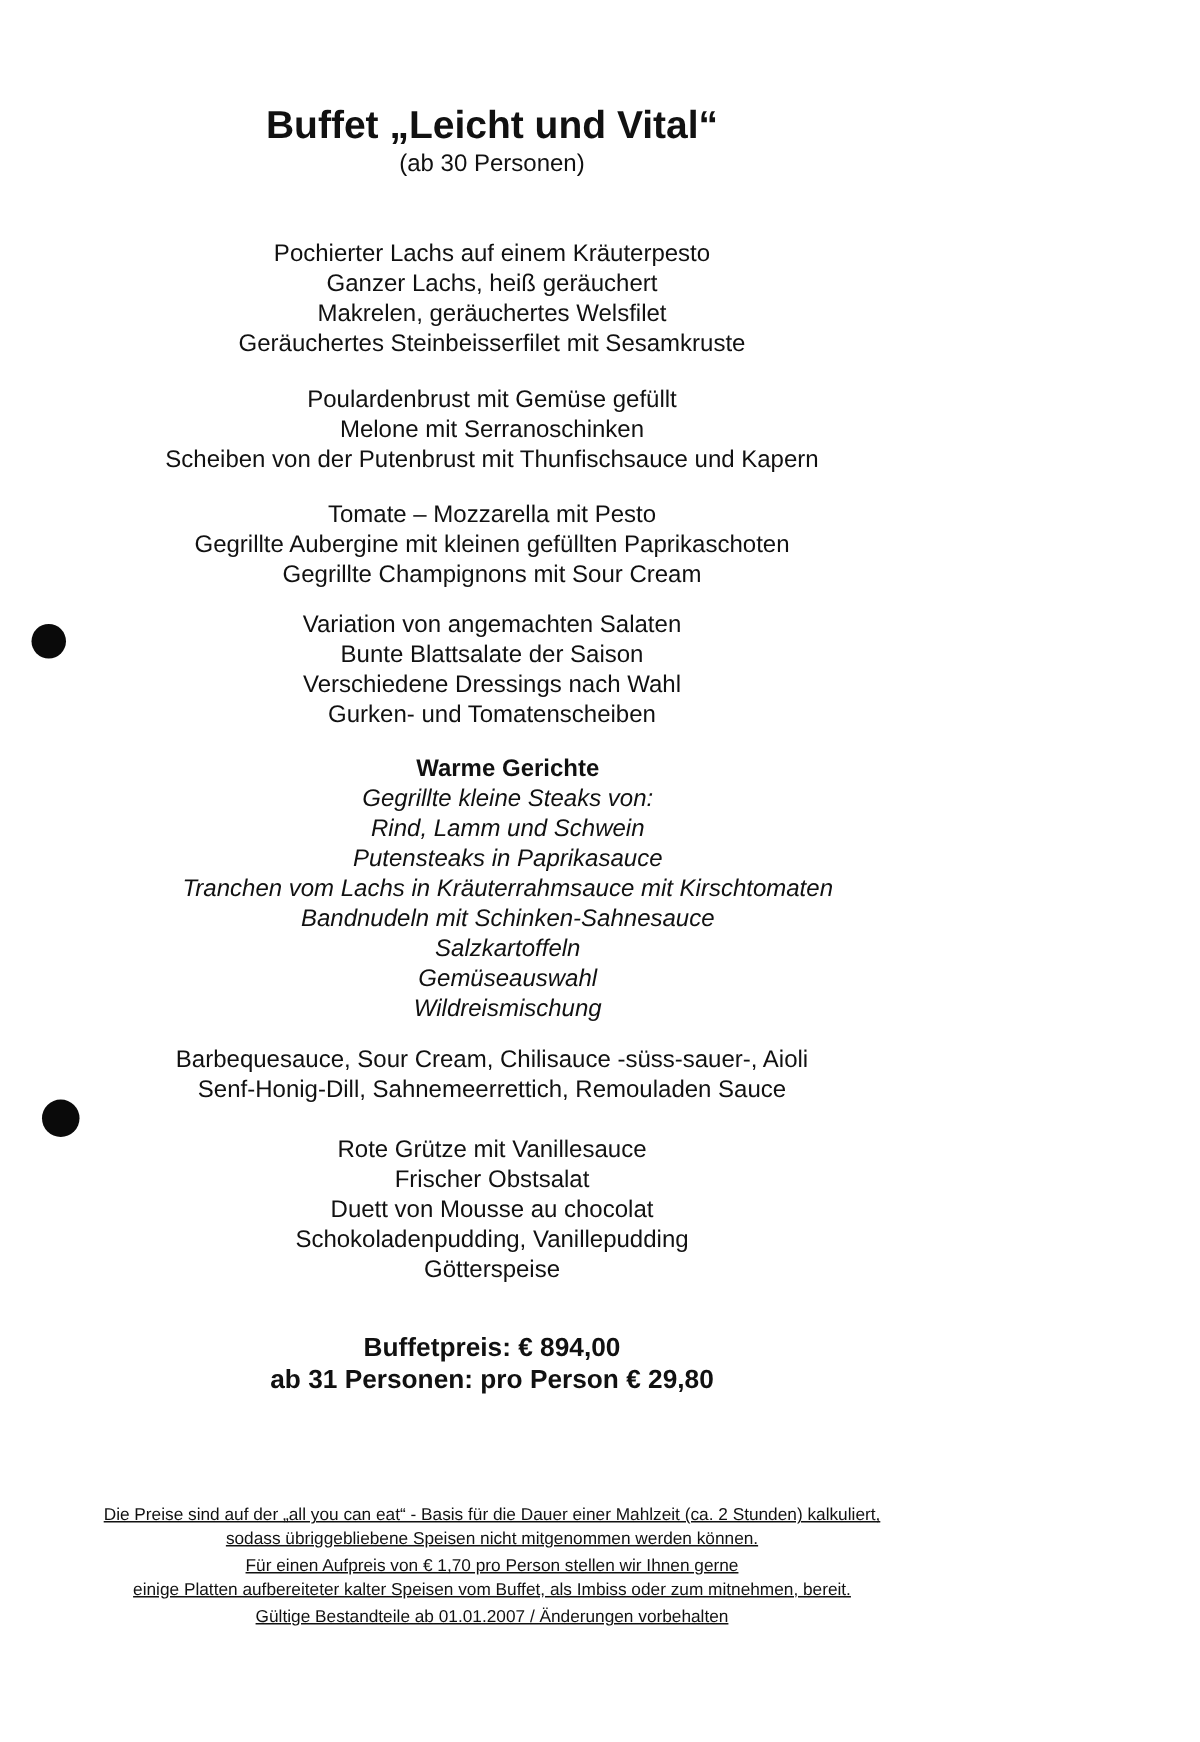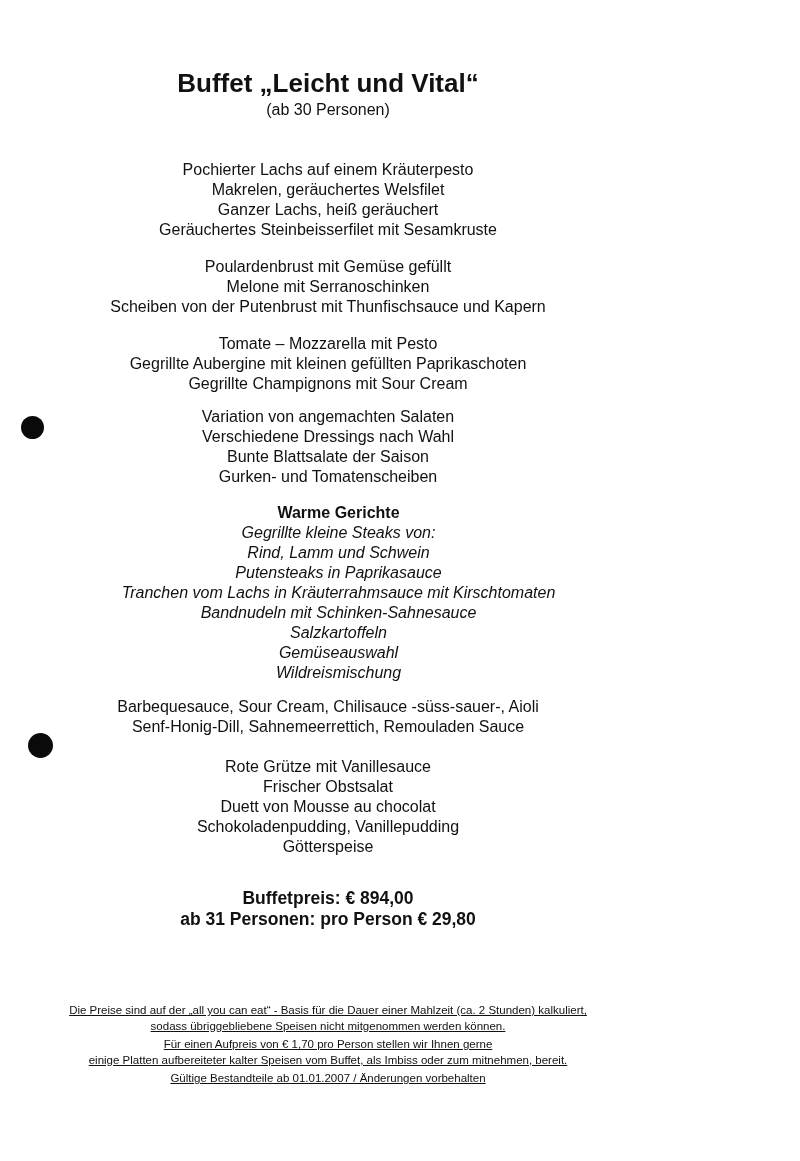--- a/index.html
+++ b/index.html
@@ -64,41 +64,41 @@
 <div class="page">
 
   <div class="hole-punch hp1"></div>
   <div class="hole-punch hp2"></div>
 
   <h1 class="title">Buffet „Leicht und Vital“</h1>
   <div class="subtitle">(ab 30 Personen)</div>
 
   <section class="course sec-0">
     <p class="item">Pochierter Lachs auf einem Kräuterpesto</p>
+    <p class="item">Ganzer Lachs, heiß geräuchert</p>
     <p class="item">Makrelen, geräuchertes Welsfilet</p>
-    <p class="item">Ganzer Lachs, heiß geräuchert</p>
     <p class="item">Geräuchertes Steinbeisserfilet mit Sesamkruste</p>
   </section>
 
   <section class="course sec-1">
     <p class="item">Poulardenbrust mit Gemüse gefüllt</p>
     <p class="item">Melone mit Serranoschinken</p>
     <p class="item">Scheiben von der Putenbrust mit Thunfischsauce und Kapern</p>
   </section>
 
   <section class="course sec-2">
     <p class="item">Tomate – Mozzarella mit Pesto</p>
     <p class="item">Gegrillte Aubergine mit kleinen gefüllten Paprikaschoten</p>
     <p class="item">Gegrillte Champignons mit Sour Cream</p>
   </section>
 
   <section class="course sec-3">
     <p class="item">Variation von angemachten Salaten</p>
+    <p class="item">Bunte Blattsalate der Saison</p>
     <p class="item">Verschiedene Dressings nach Wahl</p>
-    <p class="item">Bunte Blattsalate der Saison</p>
     <p class="item">Gurken- und Tomatenscheiben</p>
   </section>
 
   <section class="course sec-4 italic">
     <p class="course-heading">Warme Gerichte</p>
     <p class="item">Gegrillte kleine Steaks von:</p>
     <p class="item">Rind, Lamm und Schwein</p>
     <p class="item">Putensteaks in Paprikasauce</p>
     <p class="item">Tranchen vom Lachs in Kräuterrahmsauce mit Kirschtomaten</p>
     <p class="item">Bandnudeln mit Schinken-Sahnesauce</p>

